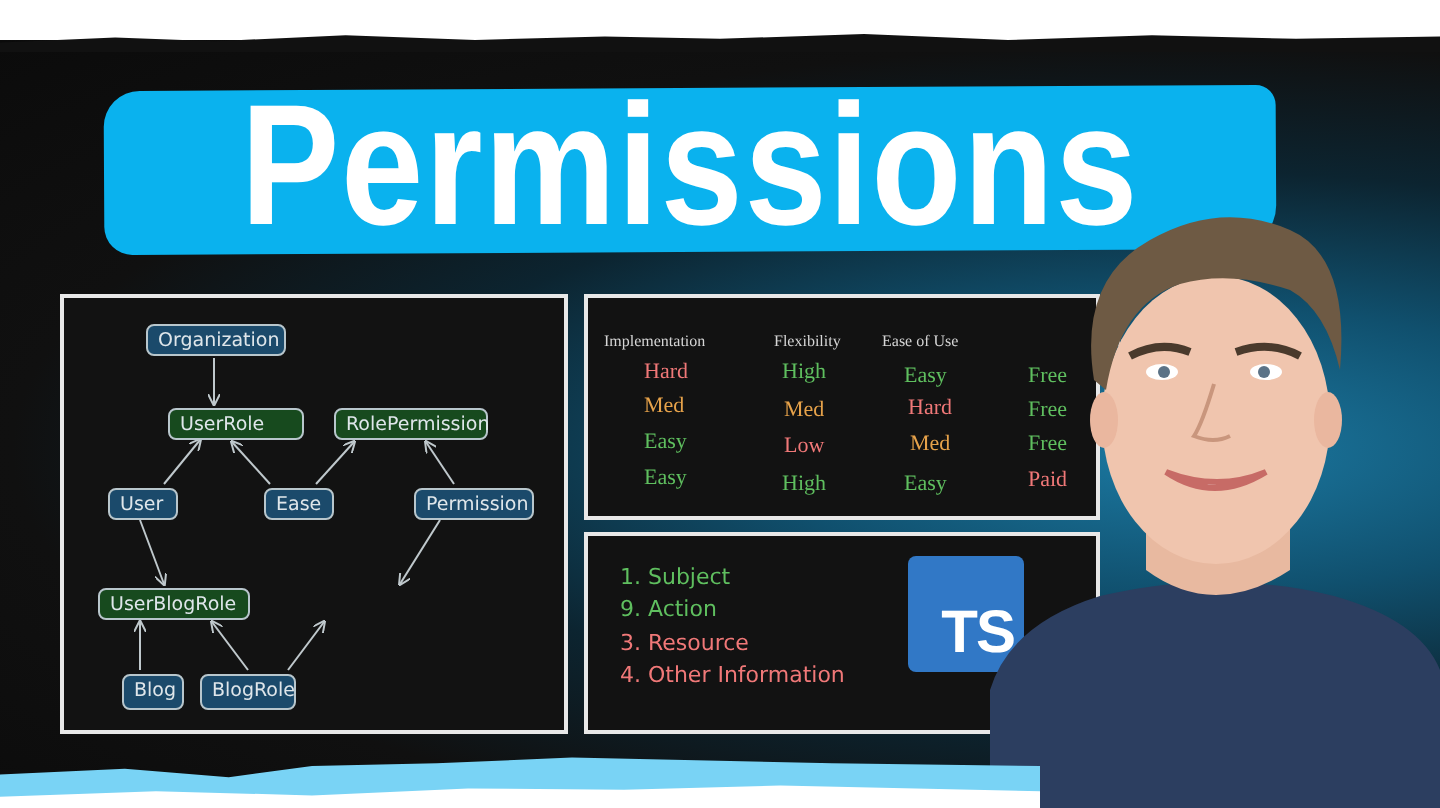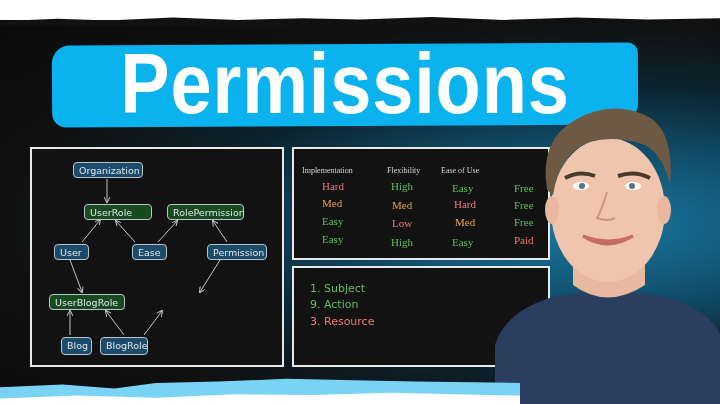--- a/index.html
+++ b/index.html
@@ -102,20 +102,24 @@
   <div class="tcell c-green" style="left:28px;top:84px;">Easy</div>
   <div class="tcell c-green" style="left:97px;top:87px;">High</div>
   <div class="tcell c-green" style="left:158px;top:87px;">Easy</div>
   <div class="tcell c-red" style="left:220px;top:85px;">Paid</div>
 </div>
 
 <div class="panel p-list">
   <div class="list-item c-green" style="top:14px;">1.  Subject</div>
   <div class="list-item c-green" style="top:30px;">9. Action</div>
   <div class="list-item c-red" style="top:47px;">3. Resource</div>
+  <div class="list-item c-red" style="top:63px;">4. Other Information</div>
+  <div class="ts-logo">
+      <span>TS</span>
+    </div>
 </div>
 
 <svg class="person" viewBox="0 0 225 304">
   <path d="M0,304 L0,245 Q10,212 55,198 Q90,190 112,192 Q140,190 172,198 Q215,210 225,235 L225,304 Z" fill="#2c3e60"></path>
   <path d="M78,185 Q112,210 150,185 L150,160 L78,160 Z" fill="#e8b9a0"></path>
   <ellipse cx="113" cy="110" rx="57" ry="72" fill="#f0c5ae"></ellipse>
   <path d="M52,90 Q44,40 80,20 Q115,0 150,15 Q180,28 175,85 Q168,55 150,45 Q120,35 95,42 Q65,52 58,95 Z" fill="#6e5a44"></path>
   <path d="M70,78 Q85,70 100,76" stroke="#4a3a2c" stroke-width="4" fill="none"></path>
   <path d="M123,76 Q140,70 155,78" stroke="#4a3a2c" stroke-width="4" fill="none"></path>
   <ellipse cx="86" cy="86" rx="8" ry="4" fill="#fff"></ellipse>

